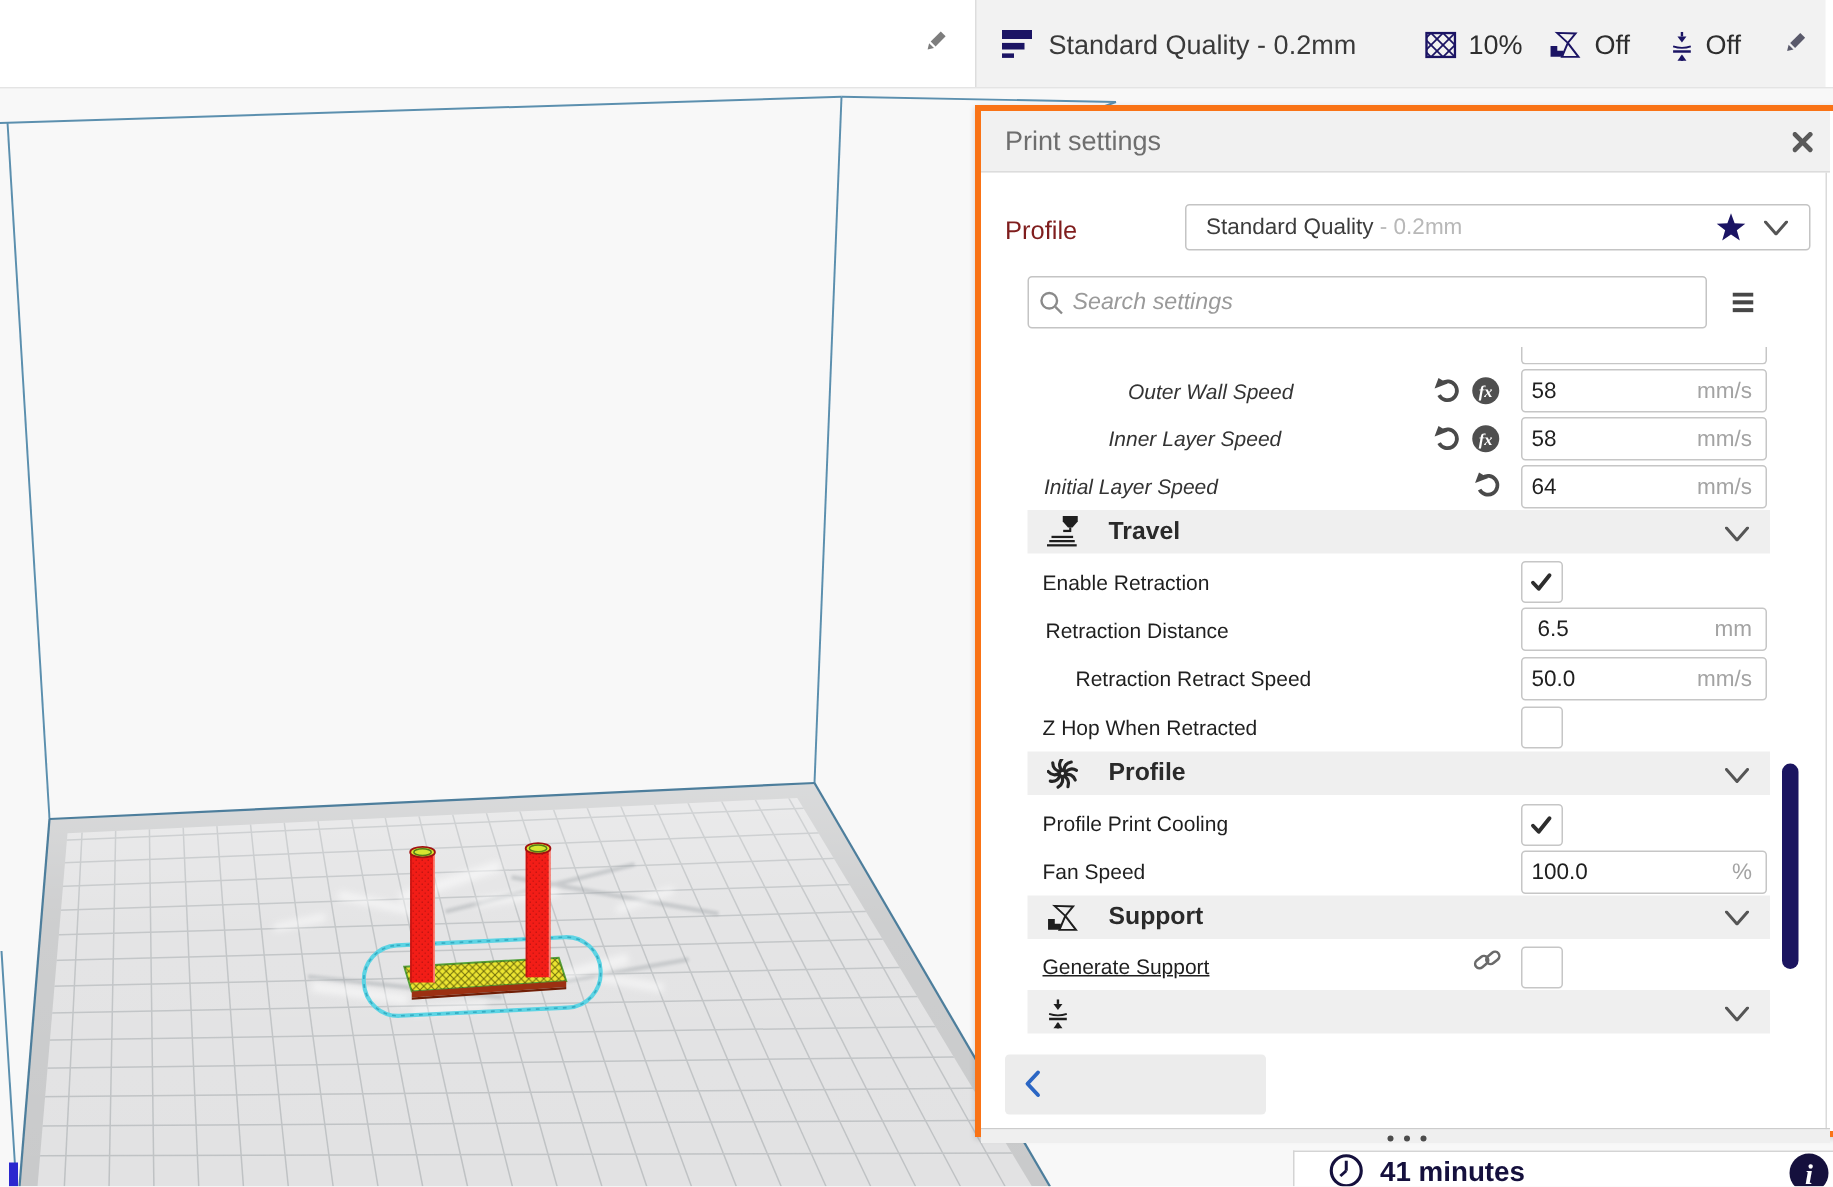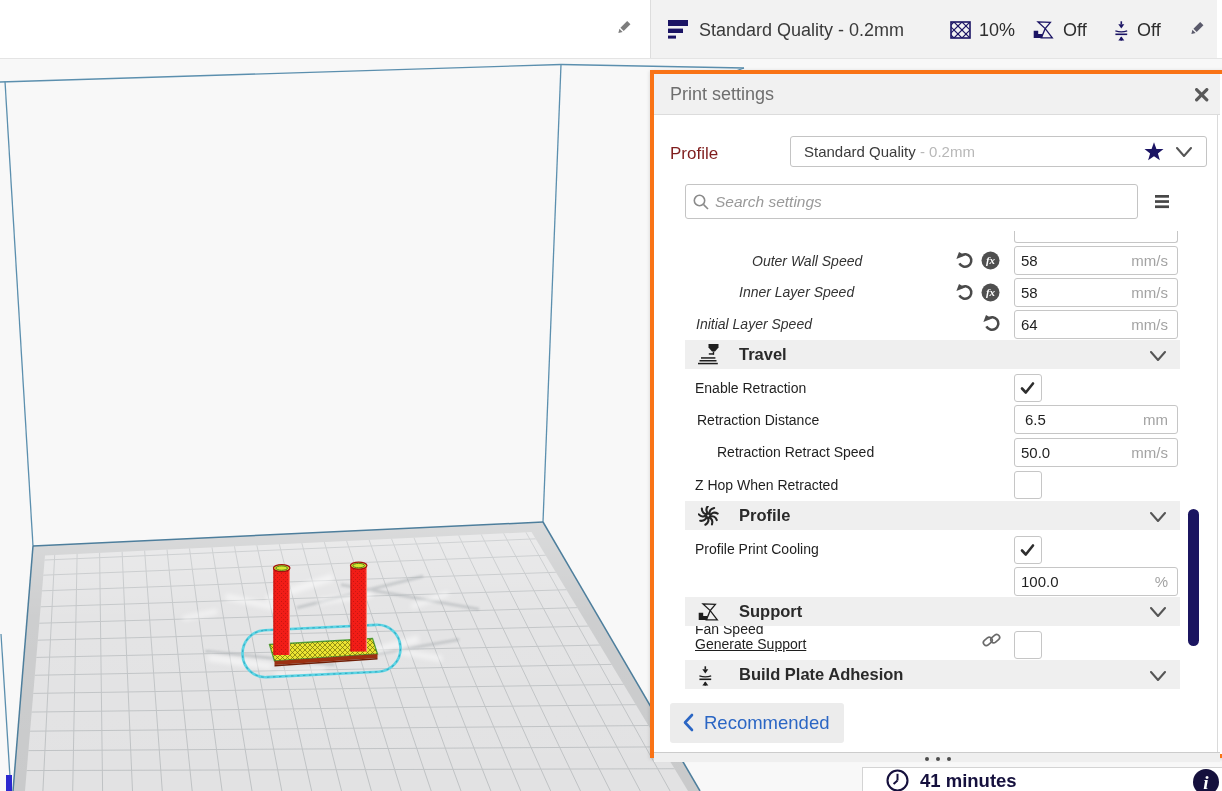--- a/index.html
+++ b/index.html
@@ -229,21 +229,21 @@
       <div class="val" style="left:367px;top:493px;">100.0</div>
       <div class="unit" style="left:434px;top:493px;width:80px;">%</div>
       <div class="lbl it" style="left:98px;top:176.5px;">Outer Wall Speed</div>
       <div class="lbl it" style="left:85px;top:208px;">Inner Layer Speed</div>
       <div class="lbl it" style="left:42px;top:239.5px;">Initial Layer Speed</div>
       <div class="lbl" style="left:41px;top:304px;">Enable Retraction</div>
       <div class="lbl" style="left:43px;top:335.5px;">Retraction Distance</div>
       <div class="lbl" style="left:63px;top:368px;">Retraction Retract Speed</div>
       <div class="lbl" style="left:41px;top:401px;">Z Hop When Retracted</div>
       <div class="lbl" style="left:41px;top:465px;">Profile Print Cooling</div>
-      <div class="lbl" style="left:41px;top:497px;margin-top:48px;">Fan Speed</div>
+      <div class="lbl" style="left:41px;top:497px;">Fan Speed</div>
       <div class="lbl" style="left:41px;top:560px;text-decoration:underline;">Generate Support</div>
       <div class="cb" style="left:360px;top:300px;"></div>
       <svg style="position:absolute;left:366px;top:307px;" width="15" height="14" viewBox="0 0 15 14">
         <polyline points="2,7.5 5.8,11.5 13,2.5" fill="none" stroke="#2e2e2e" stroke-width="2.6" stroke-linecap="round" stroke-linejoin="round"></polyline>
       </svg>
       <div class="cb" style="left:360px;top:397px;"></div>
       <div class="cb" style="left:360px;top:461.5px;"></div>
       <svg style="position:absolute;left:366px;top:468.5px;" width="15" height="14" viewBox="0 0 15 14">
         <polyline points="2,7.5 5.8,11.5 13,2.5" fill="none" stroke="#2e2e2e" stroke-width="2.6" stroke-linecap="round" stroke-linejoin="round"></polyline>
       </svg>
@@ -257,21 +257,20 @@
       <div class="bt" style="left:85px;top:427px;">Profile</div>
       <svg style="position:absolute;left:496px;top:437.5px;" width="16" height="10" viewBox="0 0 16 10">
         <polyline points="1,1 8.0,9 15,1" fill="none" stroke="#555" stroke-width="2" stroke-linecap="round" stroke-linejoin="round"></polyline>
       </svg>
       <div style="position:absolute;left:31px;top:522.5px;width:495px;height:29px;background:#efefef;"></div>
       <div class="bt" style="left:85px;top:522.5px;">Support</div>
       <svg style="position:absolute;left:496px;top:533.0px;" width="16" height="10" viewBox="0 0 16 10">
         <polyline points="1,1 8.0,9 15,1" fill="none" stroke="#555" stroke-width="2" stroke-linecap="round" stroke-linejoin="round"></polyline>
       </svg>
       <div style="position:absolute;left:31px;top:586px;width:495px;height:29px;background:#efefef;"></div>
-      <div class="bt" style="left:85px;top:586px;">Build Plate Adhesion</div>
       <svg style="position:absolute;left:496px;top:596.5px;" width="16" height="10" viewBox="0 0 16 10">
         <polyline points="1,1 8.0,9 15,1" fill="none" stroke="#555" stroke-width="2" stroke-linecap="round" stroke-linejoin="round"></polyline>
       </svg>
       <svg style="position:absolute;left:44px;top:270px;" width="21" height="21" viewBox="0 0 21 21">
         <g fill="#1e1e1e">
           <path d="M10.5 0 L20.5 0 L20.5 3.6 L17 7.6 L14 7.6 L10.5 3.6 Z"></path>
           <rect x="14.8" y="7.6" width="1.4" height="3"></rect>
           <rect x="10.8" y="9.2" width="5.2" height="1.5"></rect>
           <rect x="3" y="13.2" width="14.4" height="1.5"></rect>
           <rect x="1.5" y="16" width="17" height="1.5"></rect>
@@ -336,21 +335,20 @@
       <div style="position:absolute;left:534px;top:435px;width:11px;height:137px;background:#1b1560;border-radius:5.5px;"></div>
       <div style="position:absolute;left:0;top:678px;width:566px;height:1px;background:#cccccc;"></div>
       <div style="position:absolute;left:0;top:679px;width:566px;height:9px;background:#efefef;"></div>
       <div style="position:absolute;left:271px;top:682.5px;width:4.4px;height:4.4px;border-radius:50%;background:#4c4c4c;"></div>
       <div style="position:absolute;left:282px;top:682.5px;width:4.4px;height:4.4px;border-radius:50%;background:#4c4c4c;"></div>
       <div style="position:absolute;left:293px;top:682.5px;width:4.4px;height:4.4px;border-radius:50%;background:#4c4c4c;"></div>
       <div style="position:absolute;left:16px;top:629px;width:174px;height:40px;background:#ececec;border-radius:3px;"></div>
       <svg style="position:absolute;left:29px;top:639px;" width="12" height="19" viewBox="0 0 12 19">
         <polyline points="9,2 2,9.5 9,17" fill="none" stroke="#2b66c4" stroke-width="2.6" stroke-linecap="round" stroke-linejoin="round"></polyline>
       </svg>
-      <div style="position:absolute;left:50px;top:629px;height:40px;line-height:40px;font-size:18.5px;color:#2b66c4;white-space:nowrap;">Recommended</div>
     </div>
     <div style="position:absolute;left:862px;top:767px;width:360px;height:24px;background:#fff;border-top:1px solid #d4d4d4;border-left:1px solid #d4d4d4;box-sizing:border-box;"></div>
     <svg style="position:absolute;left:886px;top:769px;" width="23" height="23" viewBox="0 0 23 23">
       <g stroke="#15103d" fill="none">
         <circle cx="11.5" cy="11.5" r="10" stroke-width="2.1"></circle>
         <line x1="11.5" y1="11.5" x2="11.5" y2="4.8" stroke-width="2"></line>
         <line x1="11.5" y1="11.5" x2="7.6" y2="15" stroke-width="2"></line>
       </g>
     </svg>
     <div style="position:absolute;left:920px;top:770px;font-size:18.5px;font-weight:bold;color:#15103d;line-height:21px;white-space:nowrap;">41 minutes</div>

